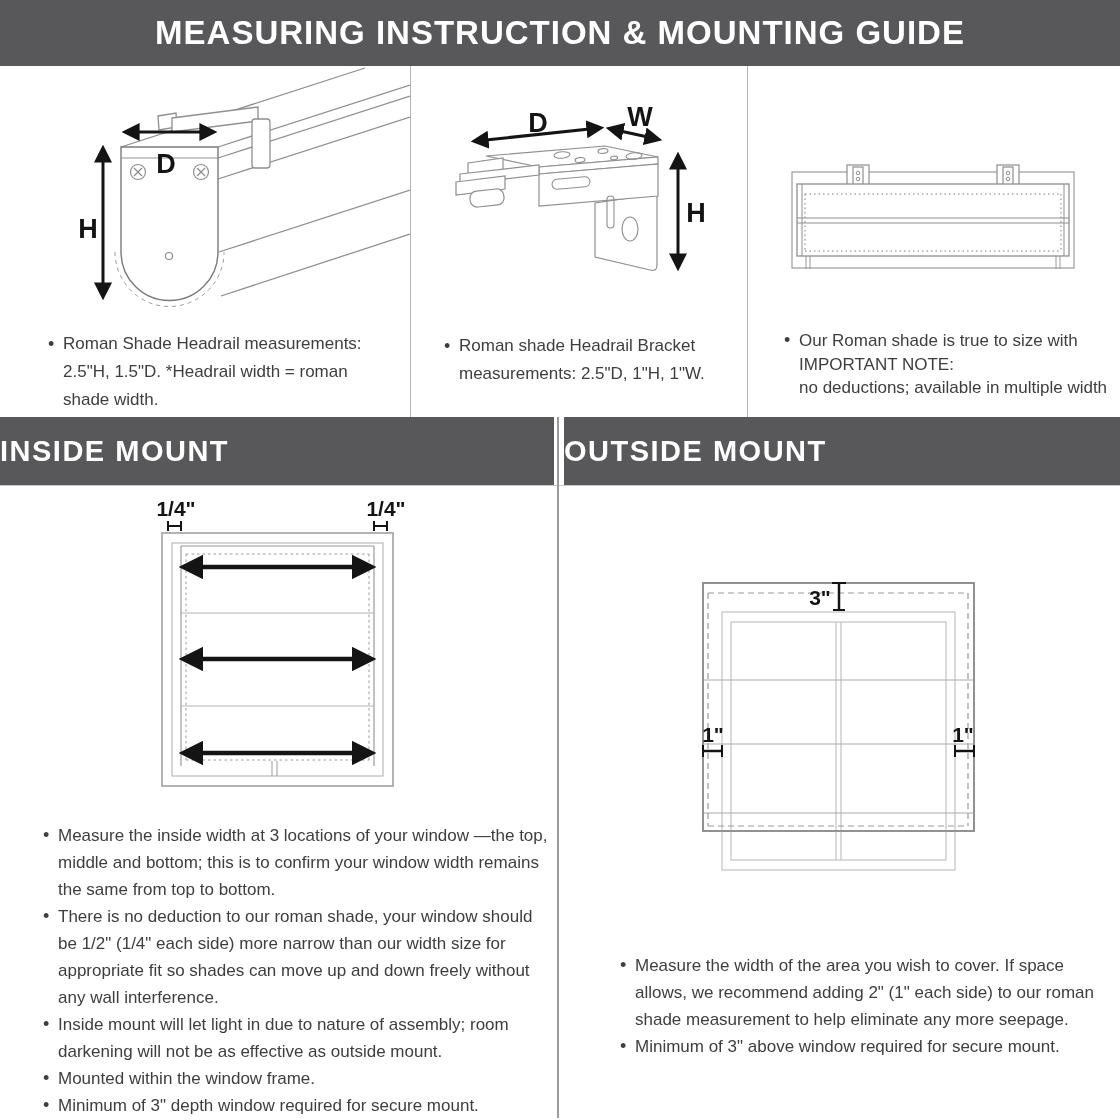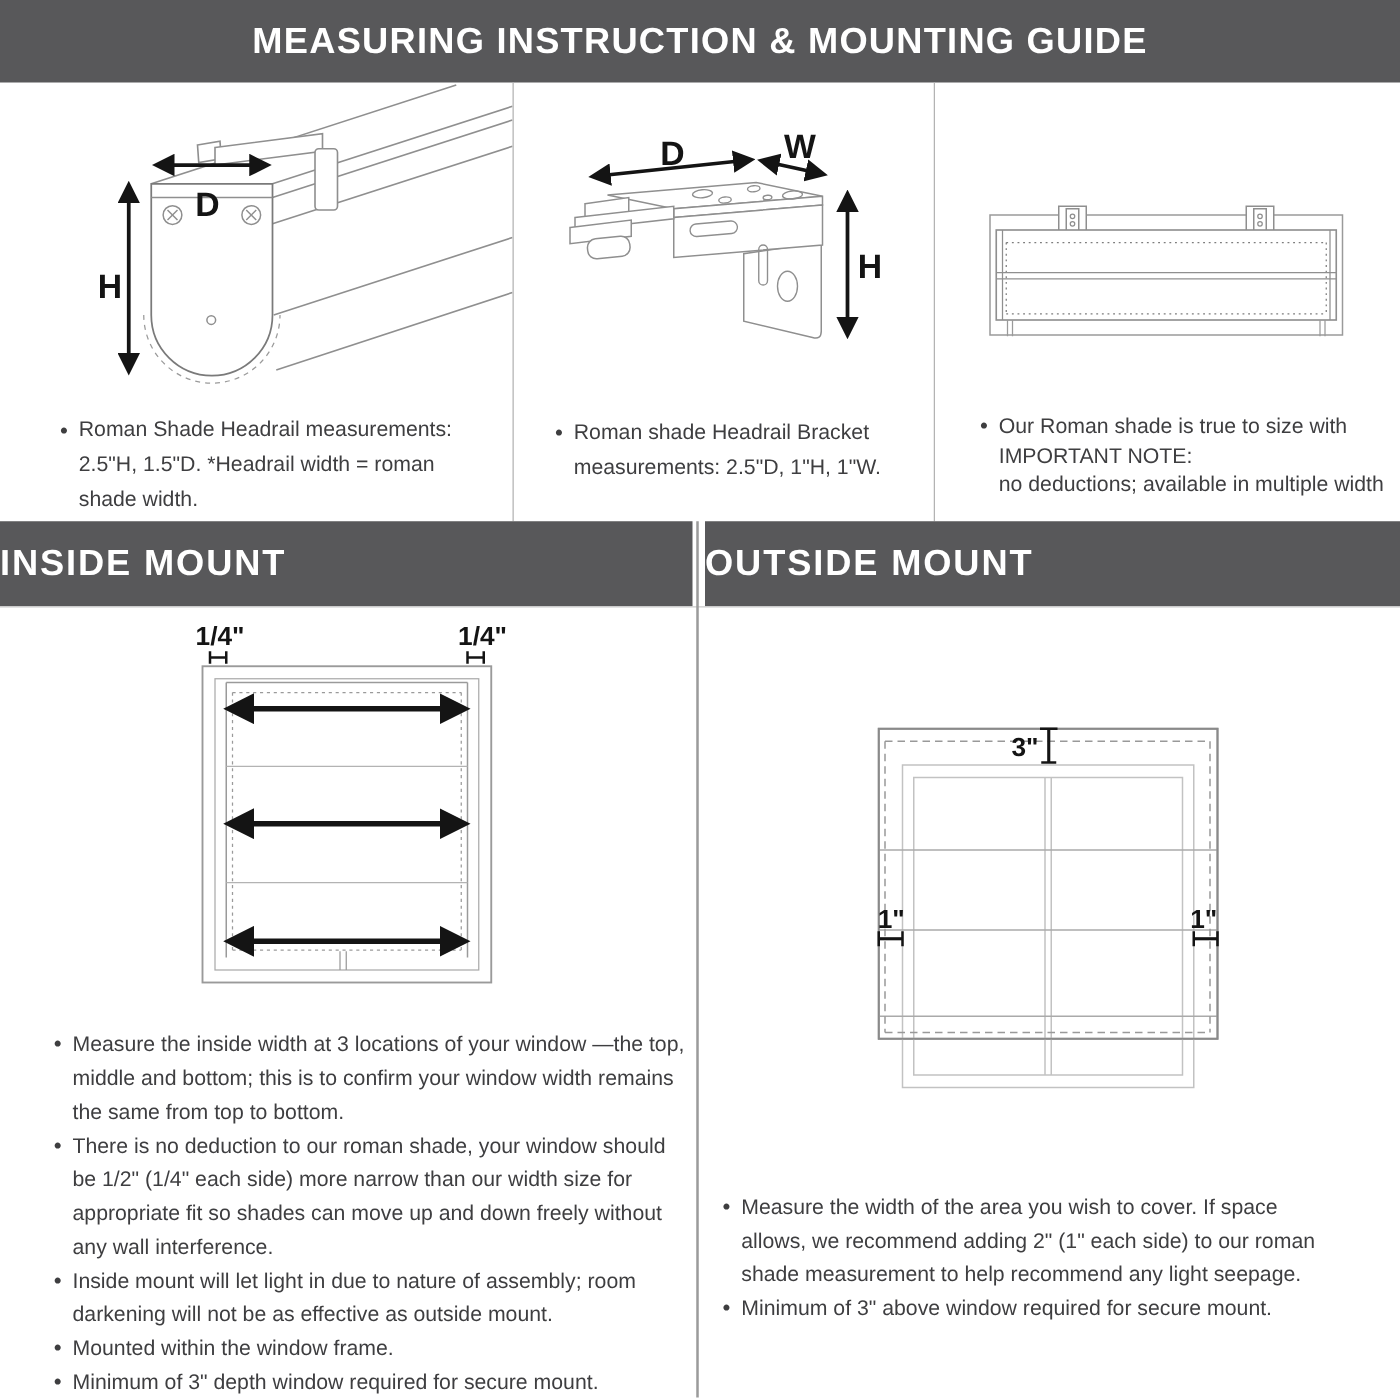--- a/index.html
+++ b/index.html
@@ -2,21 +2,21 @@
 <html><head>
 <meta charset="utf-8">
 <style>
   html,body{margin:0;padding:0;background:#fff;}
   .stage{position:relative;width:1120px;height:1120px;background:#fff;overflow:hidden;
          font-family:"Liberation Sans","DejaVu Sans",sans-serif;color:#3e3e40;}
   .abs{position:absolute;}
   
   .topbar{left:0;top:0;width:1120px;height:66px;background:#58585a;display:flex;
           align-items:center;justify-content:center;}
-  .topbar span{color:#fff;font-weight:bold;font-size:29px;letter-spacing:1px;}
+  .topbar span{color:#fff;font-weight:bold;font-size:33px;letter-spacing:1px;}
   .secbar{top:417px;height:68px;background:#58585a;display:flex;align-items:center;
           justify-content:flex-start;color:#fff;font-weight:bold;font-size:29px;letter-spacing:1.5px;}
   .secbar.inside{left:0;width:554px;}
   .secbar.outside{left:564px;width:558px;}
   .sec-underline{left:0;top:485px;width:1120px;height:1px;background:#c9c9c9;}
   .vdiv{width:1px;background:#b3b3b3;top:66px;height:351px;}
   .vdiv.d1{left:410px;} .vdiv.d2{left:747px;}
   .middiv{left:557px;top:417px;width:2px;height:701px;background:#9b9b9b;}
   
   ul.notes{list-style:none;margin:16px;padding:0;font-size:17px;color:#3e3e40;}
@@ -281,24 +281,24 @@
     <g stroke="#141414">
       <line x1="398" y1="191" x2="417" y2="191" stroke-width="2.5"></line>
       <line x1="398" y1="185" x2="398" y2="197" stroke-width="2"></line>
       <line x1="417" y1="185" x2="417" y2="197" stroke-width="2"></line>
     </g>
     <text class="meas" x="263" y="45">3"</text>
     <text class="meas" x="156" y="182">1"</text>
     <text class="meas" x="406" y="182">1"</text>
   </svg>
 
-  <ul class="abs notes lh27" style="left:562px;top:936px;width:500px;">
+  <ul class="abs notes lh27" style="left:604px;top:936px;width:500px;">
     <li>
       <span class="ln">Measure the width of the area you wish to cover. If space</span>
       <span class="ln">allows, we recommend adding 2" (1" each side) to our roman</span>
-      <span class="ln">shade measurement to help recommend any light seepage.</span>
+      <span class="ln">shade measurement to help eliminate any more seepage.</span>
     </li>
     <li>
       <span class="ln">Minimum of 3" above window required for secure mount.</span>
     </li>
   </ul>
 
 </div>
 
 </body></html>

